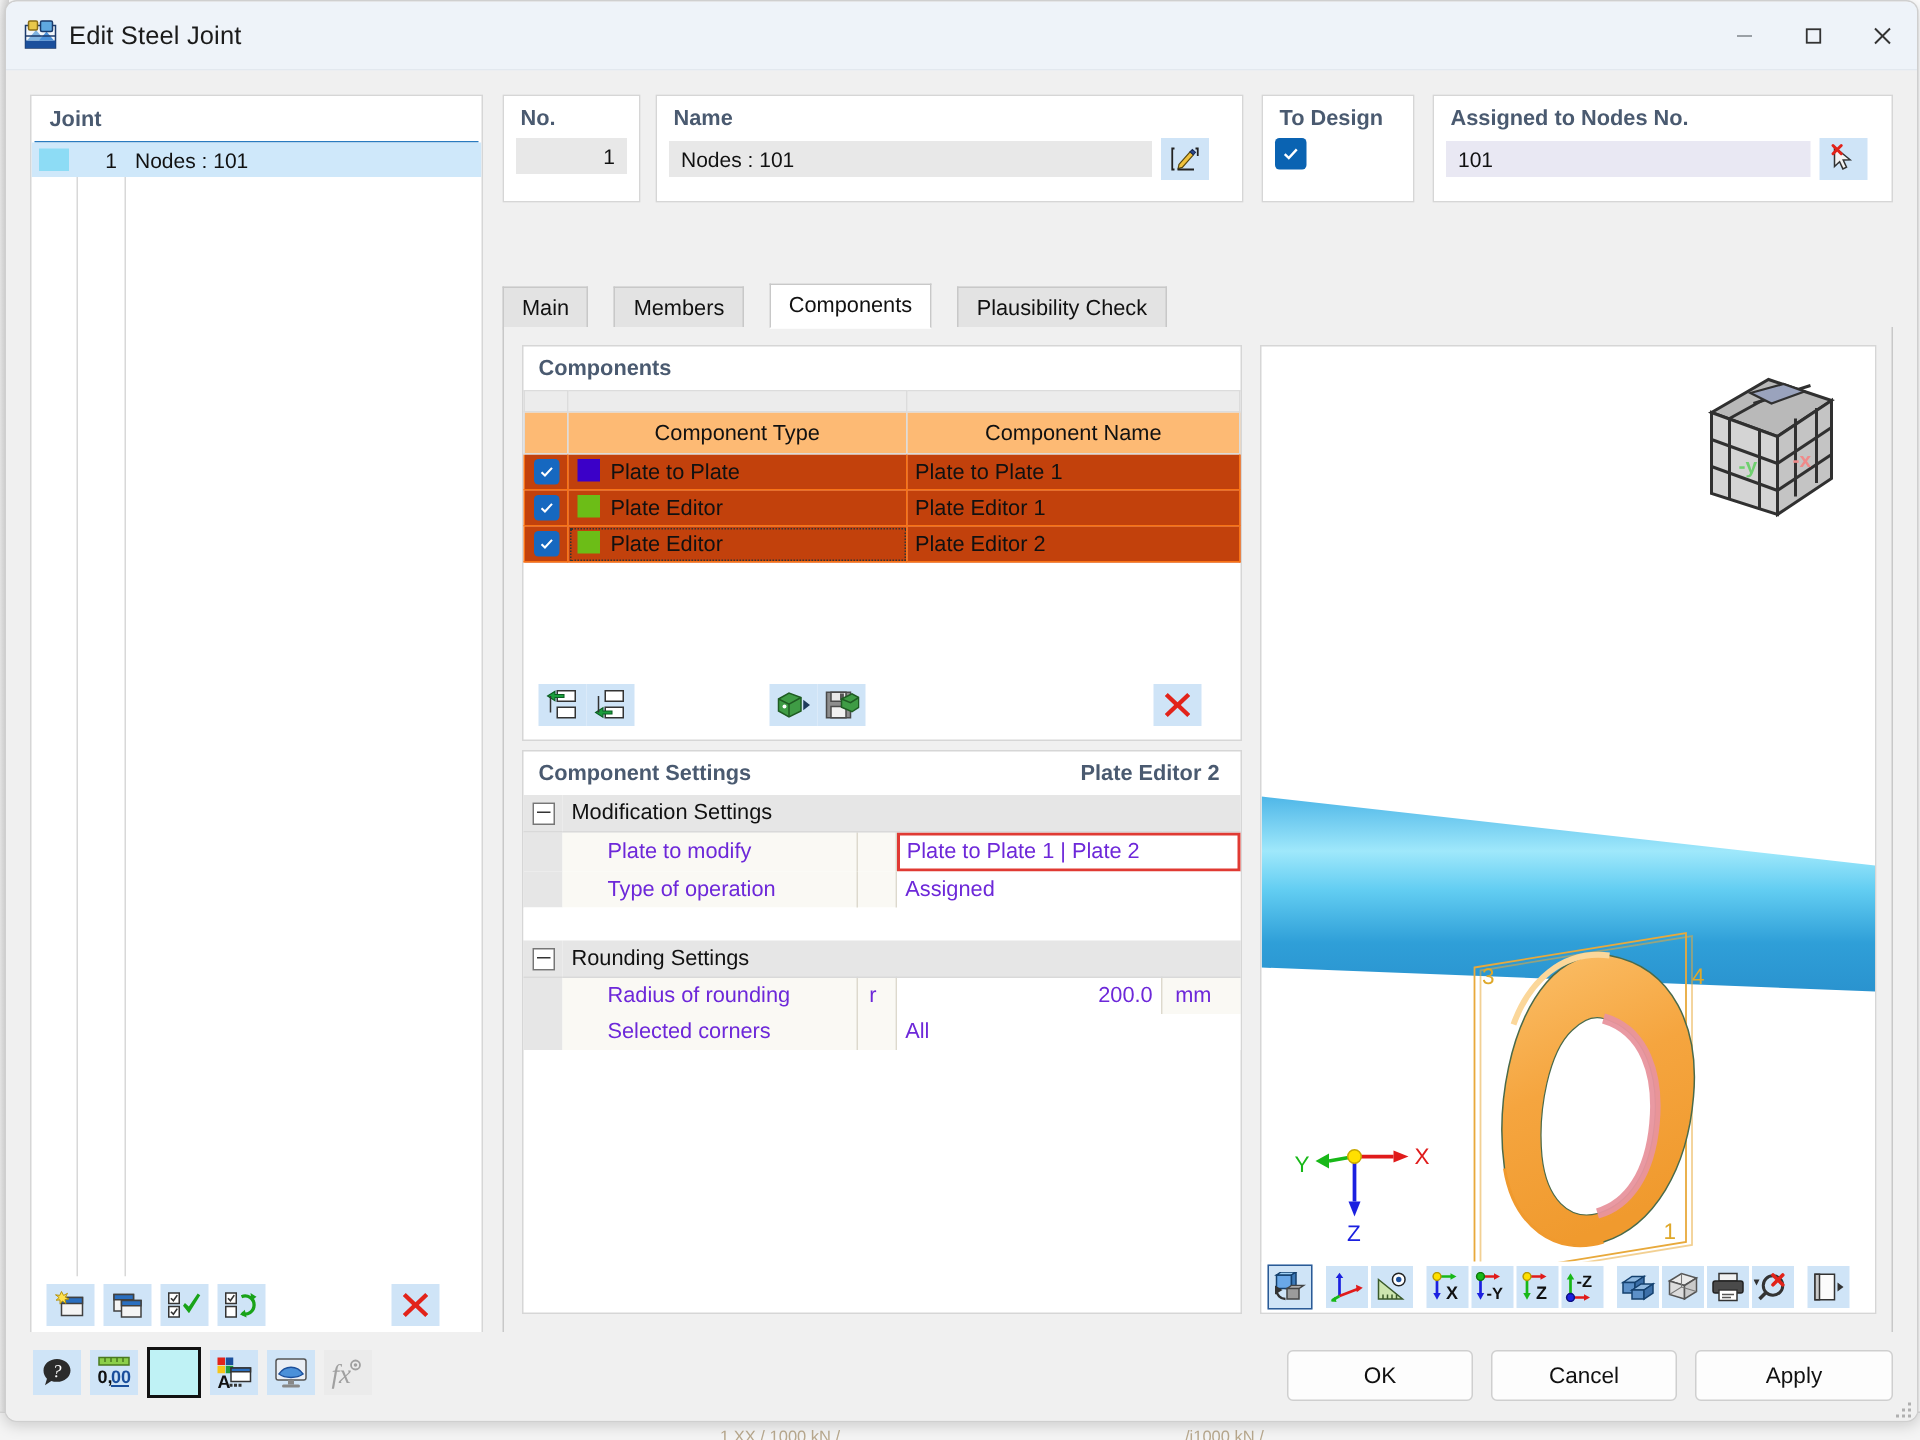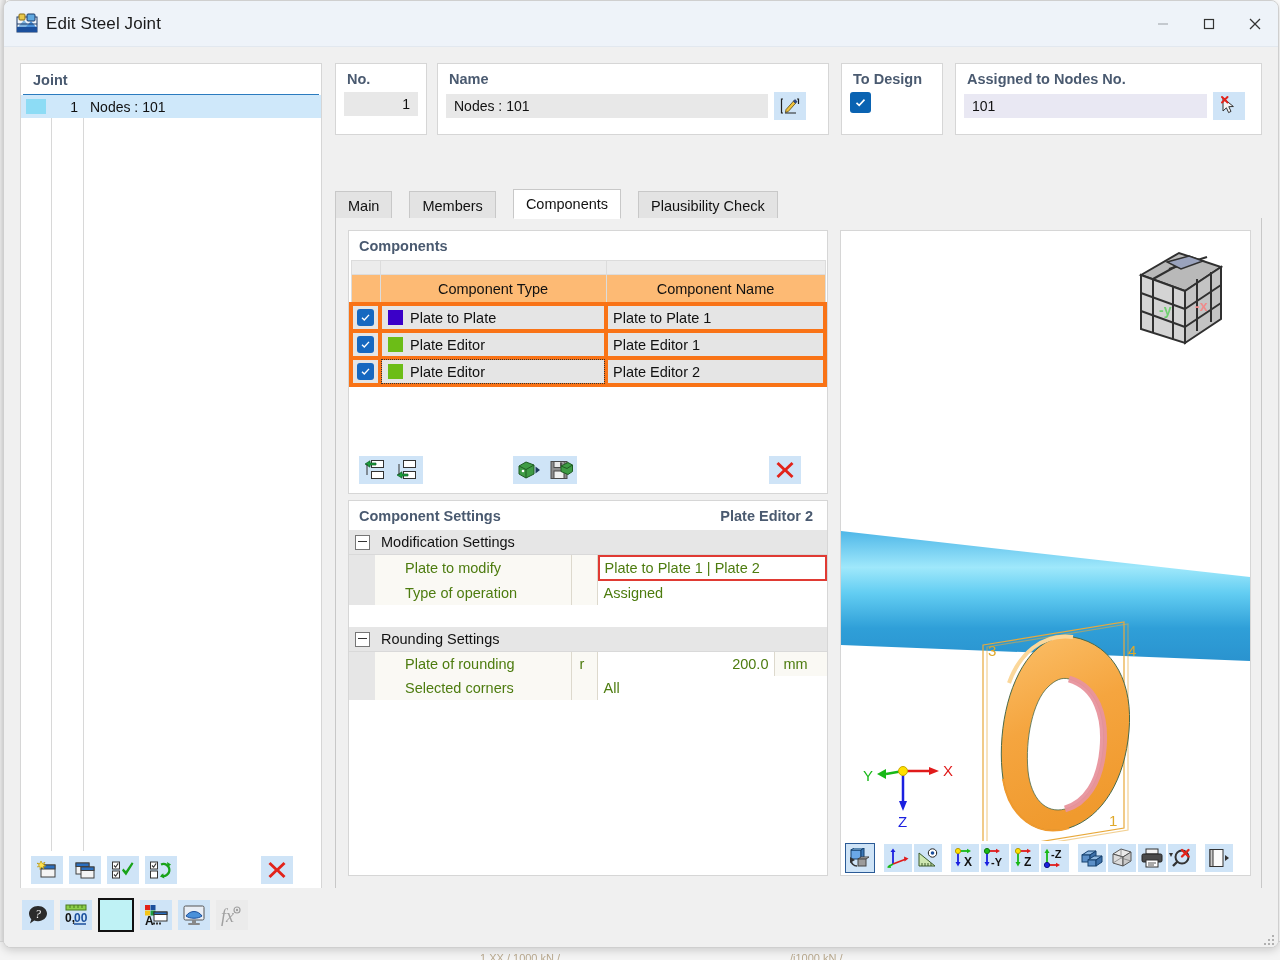--- a/index.html
+++ b/index.html
@@ -157,22 +157,22 @@
     font-size: 14.5px; font-weight: bold; color: #4a5a70; padding: 7px 10px 6px 10px;
     display: flex; justify-content: space-between; align-items: baseline;
   }
   .ctable { width: 100%; border-collapse: collapse; table-layout: fixed; }
   .ctable .spacer td { height: 13px; background: #ececec; border: 1px solid #dcdcdc; }
   .ctable th {
     background: #fdba74; border: 1px solid #dcdcdc; font-weight: normal;
     font-size: 14.5px; color: #111; height: 25px;
   }
   .ctable td {
-    border: 4px solid #f97316; font-size: 14.5px; color: #111; height: 23px;
-    padding: 0 5px; background: #e5e5e5;
+    border: 1px solid #f97316; font-size: 14.5px; color: #111; height: 23px;
+    padding: 0 5px; background: #c2410c;
   }
   .ctable td.chkcell { padding: 0; text-align: center; }
   .ctable td.typecell { padding-left: 6px; }
   .ctable td.typecell.focus { outline: 1px dotted #333; outline-offset: -2px; }
   .cchk {
     width: 17px; height: 17px; background: #1668c0; border-radius: 3px;
     display: inline-flex; align-items: center; justify-content: center; vertical-align: middle;
   }
   .colorsq { width: 15px; height: 15px; display: inline-block; vertical-align: -2px; margin-right: 7px; }
   .comp-toolbar {
@@ -185,21 +185,21 @@
     position: absolute; left: 12px; top: 282px; width: 478px; height: 374px;
     background: #ffffff; border: 1px solid #d6d6d6;
   }
   .stable { width: 100%; border-collapse: collapse; table-layout: fixed; }
   .stable tr.group td {
     background: #e6e6e6; font-size: 14.5px; color: #111; height: 24px;
     border-bottom: 1px solid #d9d9d9;
   }
   .stable tr.group td.tree { background: #e6e6e6; }
   .stable td {
-    font-size: 14.5px; color: #4d7c0f; height: 24px; padding: 0 6px;
+    font-size: 14.5px; color: #6d28d9; height: 24px; padding: 0 6px;
     background: #ffffff; vertical-align: middle;
   }
   .stable td.tree { width: 26px; background: #e6e6e6; padding: 0; text-align: center; }
   .stable td.lblcell { background: #faf9f4; border-right: 1px solid #ddd9cd; padding-left: 30px; }
   .stable td.symcell { background: #faf9f4; border-right: 1px solid #ddd9cd; width: 34px; padding-left: 8px;}
   .stable td.valcell { background: #ffffff; }
   .stable td.valcell.num { text-align: right; border-right: 1px solid #ddd9cd; }
   .stable td.unitcell { background: #faf9f4; width: 52px; padding-left: 8px; }
   .stable tr.blank td { background: #ffffff; height: 22px; }
   .expander {
@@ -568,21 +568,21 @@
             </tr>
 
             <tr class="group">
               <td class="tree">
                 <span class="expander"></span>
               </td>
               <td colspan="4" style="background:#e6e6e6;">Rounding Settings</td>
             </tr>
             <tr>
               <td class="tree"></td>
-              <td class="lblcell">Plate of rounding</td>
+              <td class="lblcell">Radius of rounding</td>
               <td class="symcell">r</td>
               <td class="valcell num">200.0</td>
               <td class="unitcell">mm</td>
             </tr>
             <tr>
               <td class="tree"></td>
               <td class="lblcell">Selected corners</td>
               <td class="symcell"></td>
               <td class="valcell" colspan="2">All</td>
             </tr>
@@ -847,20 +847,25 @@
           </div>
           <div class="bb-btn disabled">
             <svg width="26" height="22" viewBox="0 0 26 22">
               <text x="2" y="18" font-family="Liberation Serif, serif" font-size="18" font-style="italic" fill="#a0a0a0">fx</text>
               <circle cx="18" cy="6" r="3" fill="none" stroke="#a0a0a0" stroke-width="1.2"></circle>
               <circle cx="18" cy="6" r="1.2" fill="#a0a0a0"></circle>
             </svg>
           </div>
         </div>
 
+        <div class="bb-right">
+          <div class="dlg-btn">OK</div>
+          <div class="dlg-btn">Cancel</div>
+          <div class="dlg-btn wide">Apply</div>
+        </div>
 
         <div class="resize-grip">
           <i style="right:0;bottom:0"></i>
             <i style="right:4px;bottom:0"></i>
             <i style="right:8px;bottom:0"></i>
           <i style="right:0;bottom:4px"></i>
             <i style="right:4px;bottom:4px"></i>
           <i style="right:0;bottom:8px"></i>
         </div>
       </div>

